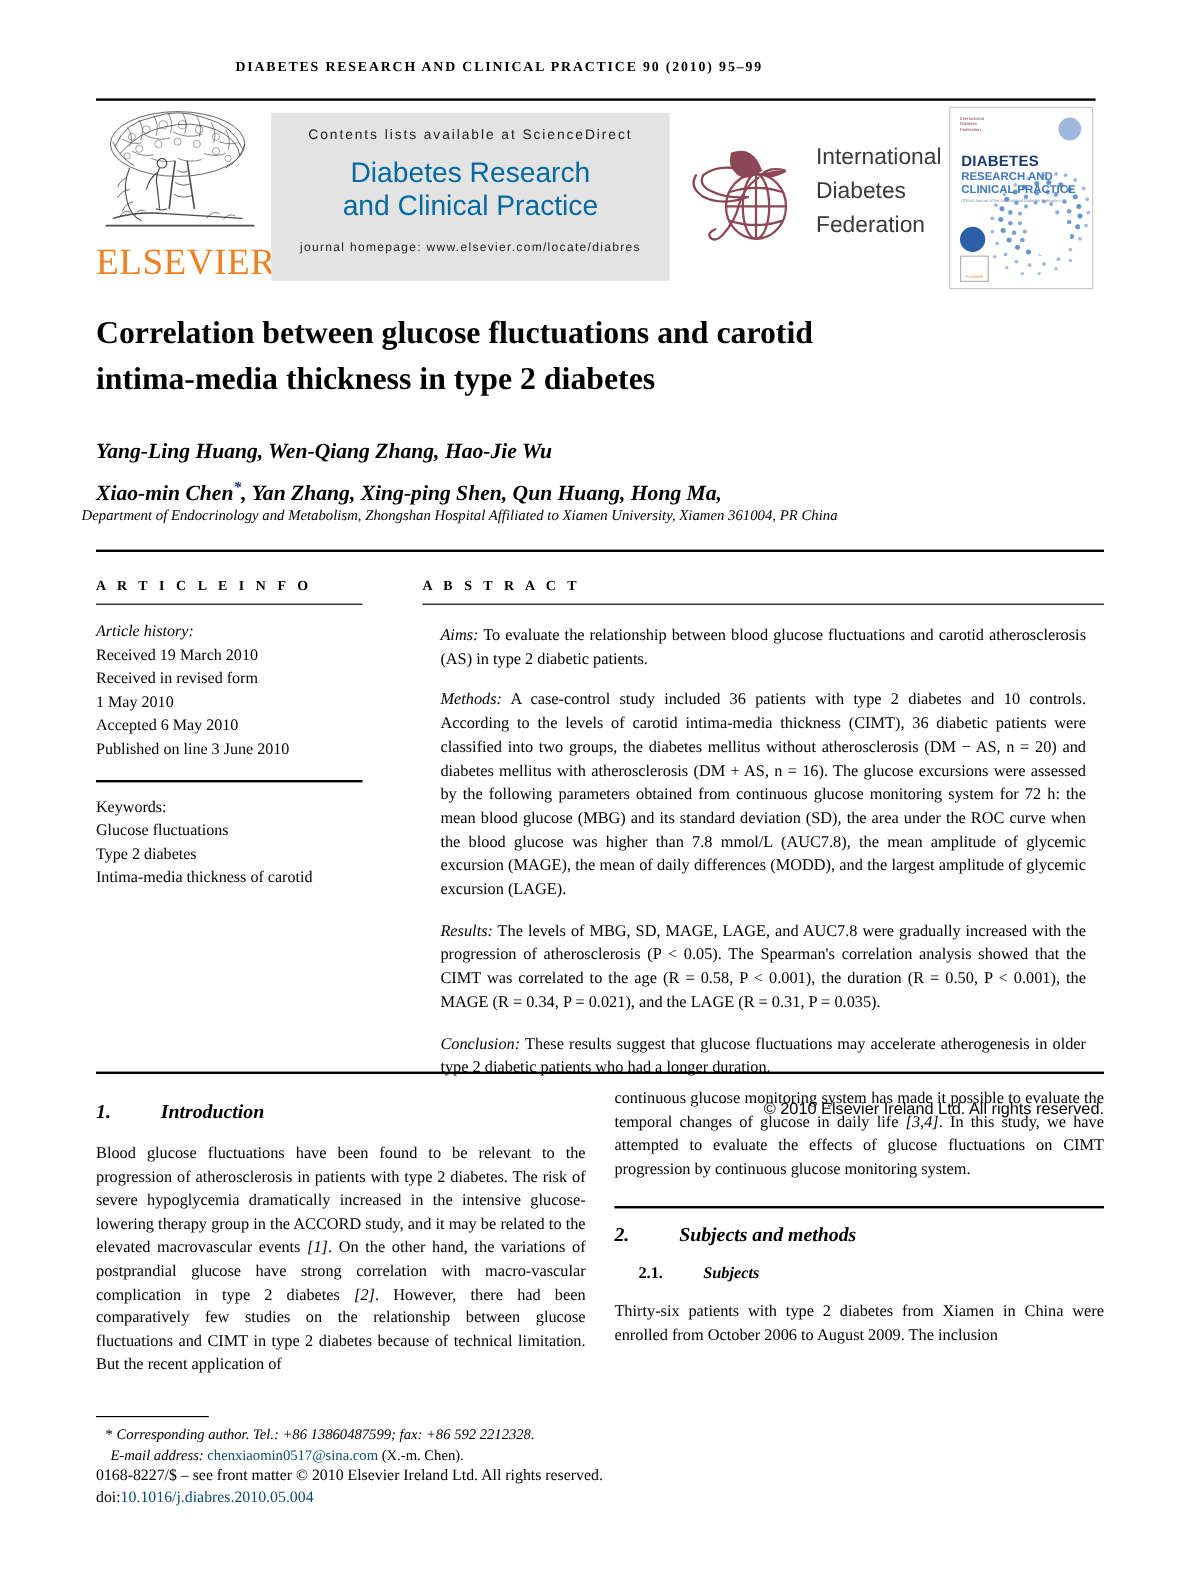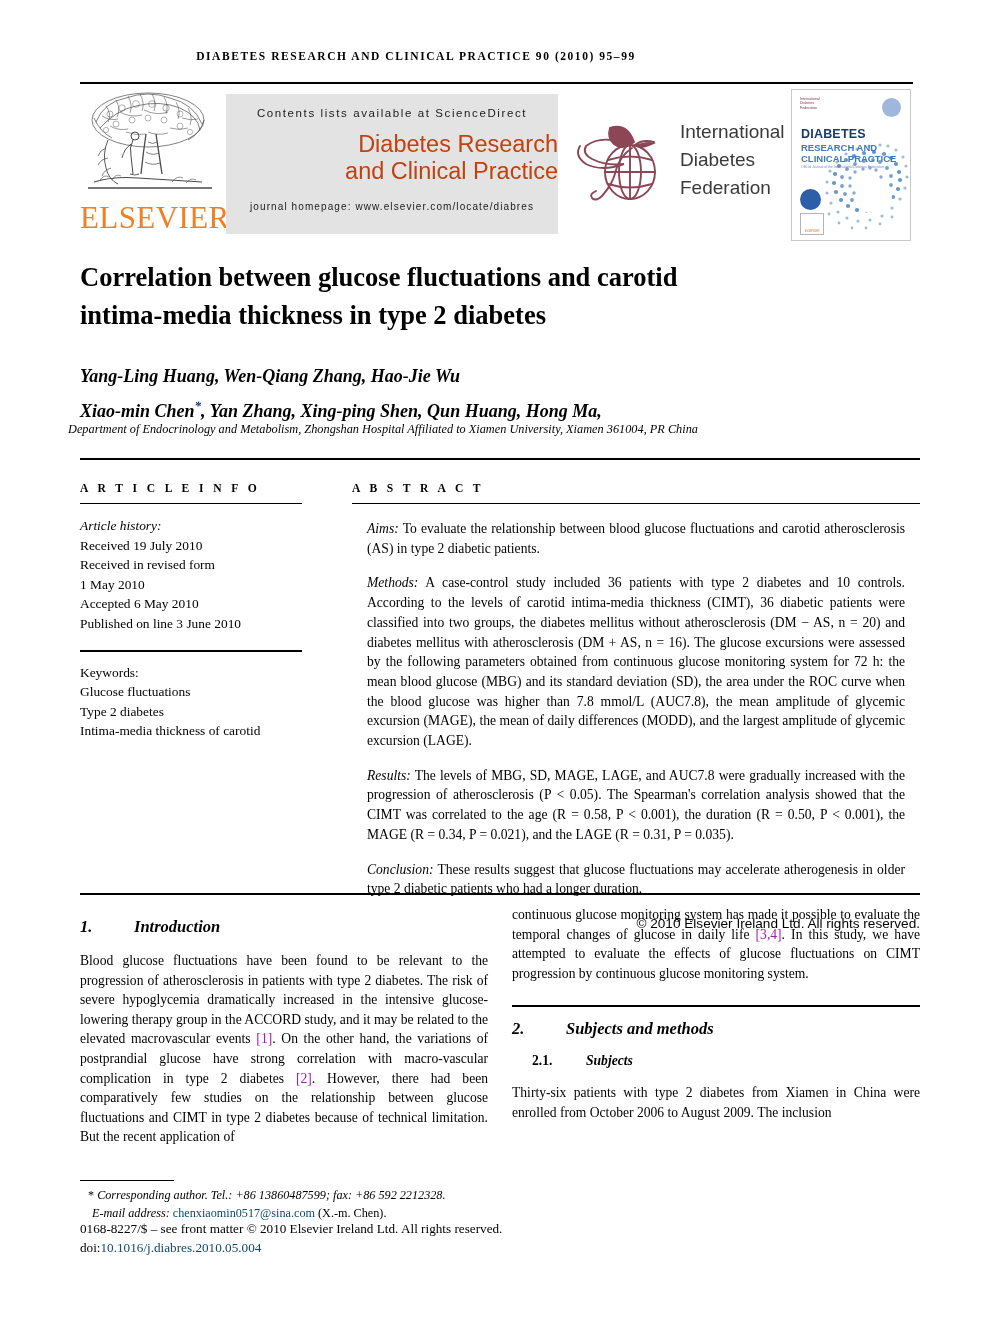--- a/index.html
+++ b/index.html
@@ -82,22 +82,21 @@
     font-family: "Liberation Sans", sans-serif;
     font-size: 11.5px;
     letter-spacing: 1.6px;
     color: #1b1b1b;
   }
   .banner-title {
     margin-top: 12px;
     font-family: "Liberation Sans", sans-serif;
     font-size: 23.5px;
     line-height: 27px;
-    color: #c2410c;
-    text-align: right;
+    color: #0369a1;
   }
   .banner-home {
     margin-top: 16px;
     font-family: "Liberation Sans", sans-serif;
     font-size: 10px;
     letter-spacing: 1.1px;
     color: #1b1b1b;
   }
 
   .idf-block {
@@ -301,21 +300,21 @@
     margin: 14px 0 0 0;
   }
   .h2 .num { display:inline-block; width: 54px; font-style: normal; margin-left: 20px; }
   .para {
     font-family: "Liberation Serif", serif;
     font-size: 13.6px;
     line-height: 19.6px;
     text-align: justify;
     margin: 14px 0 0 0;
   }
-  .cite { color: #a21caf; }
+  .cite { color: #000000; font-style: italic; }
   .rule-sec { height: 2px; background:#000; margin-top: 22px; }
 
   
   .footnote {
     position: absolute;
     left: 80px;
     top: 1180px;
     width: 430px;
   }
   .fn-rule { width: 94px; height: 1px; background:#000; }
@@ -579,21 +578,21 @@
 
   <div class="affil">Department of Endocrinology and Metabolism, Zhongshan Hospital Affiliated to Xiamen University, Xiamen 361004, PR China</div>
 
   <div class="rule-hard" id="rule-above-info"></div>
 
   <div class="info-col">
     <div class="sec-caps">A R T I C L E  I N F O</div>
     <div class="thinrule"></div>
     <div class="info-body">
       <div class="ital">Article history:</div>
-      <div>Received 19 July 2010</div>
+      <div>Received 19 March 2010</div>
       <div>Received in revised form</div>
       <div>1 May 2010</div>
       <div>Accepted 6 May 2010</div>
       <div>Published on line 3 June 2010</div>
     </div>
     <div class="kw-rule"></div>
     <div class="kw-body">
       <div class="ital">Keywords:</div>
       <div>Glucose fluctuations</div>
       <div>Type 2 diabetes</div>

